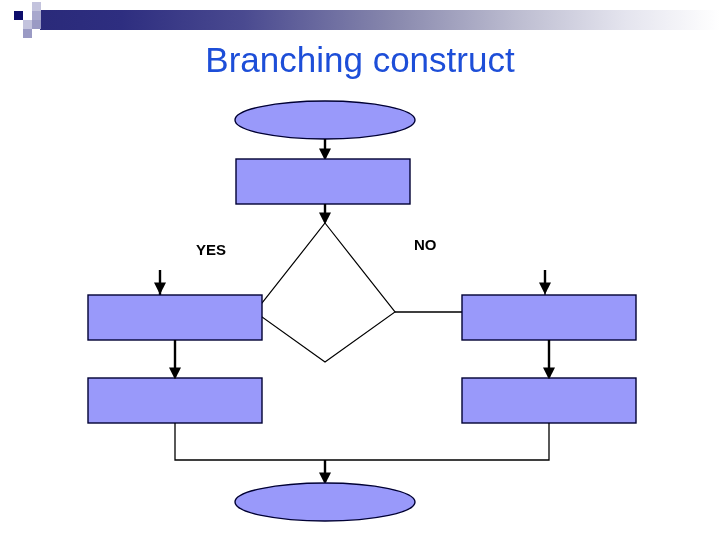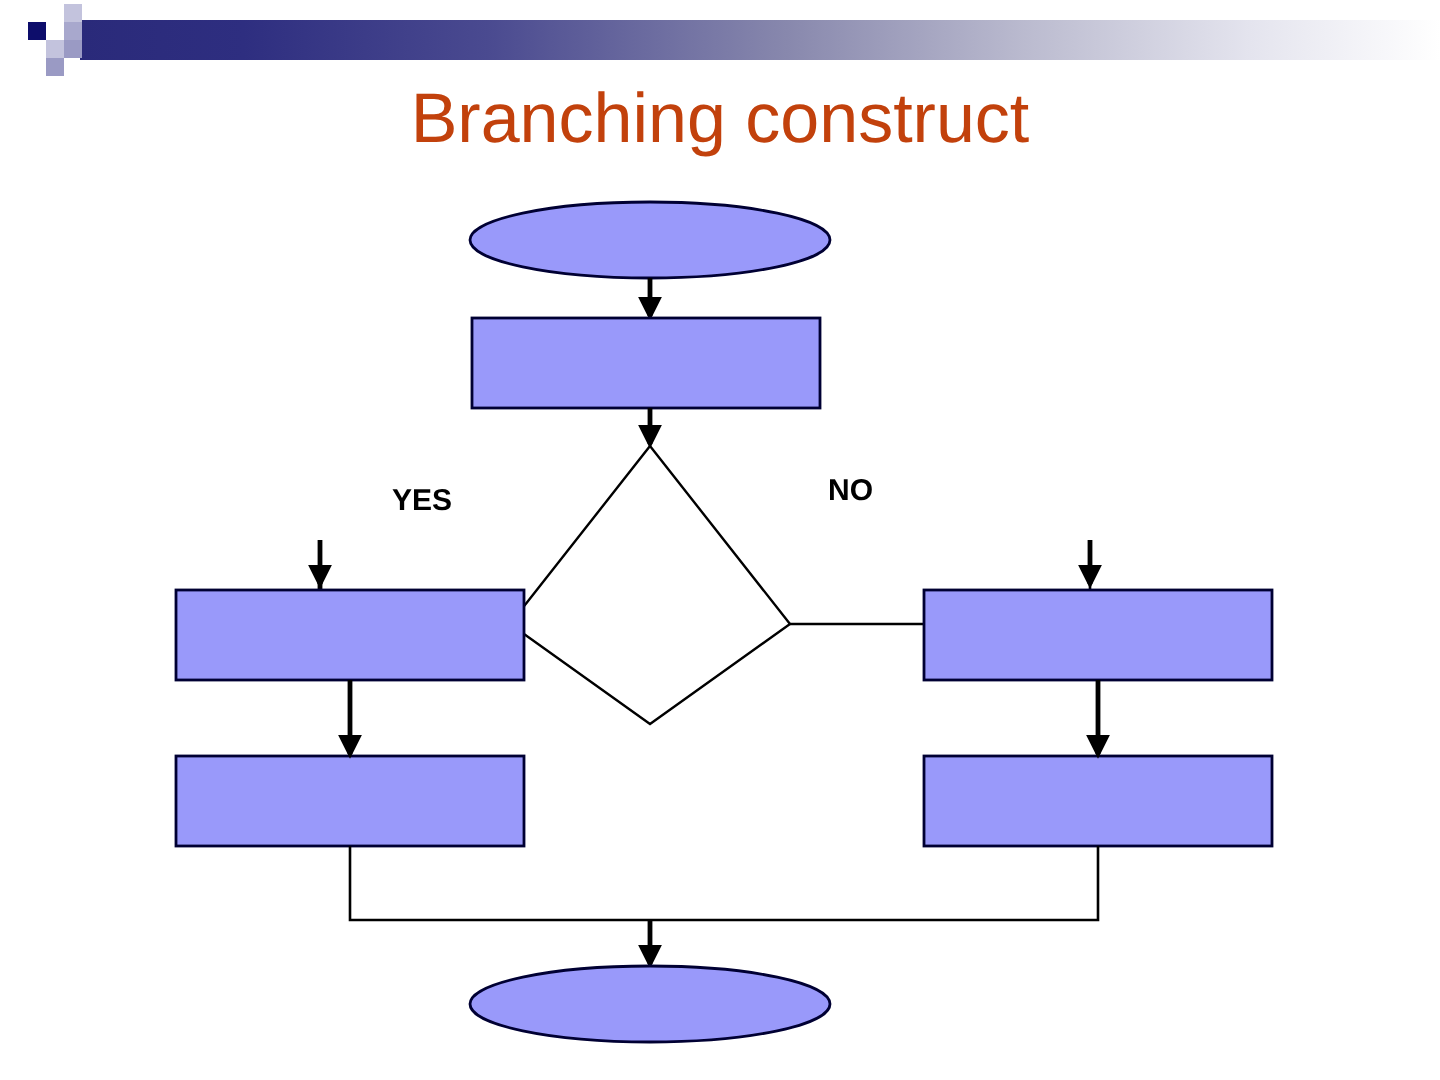--- a/index.html
+++ b/index.html
@@ -44,21 +44,21 @@
   }
 
   
   #page-title {
     position: absolute;
     left: 0;
     top: 40px;
     width: 720px;
     text-align: center;
     font-size: 35px;
-    color: #c2410c;
+    color: #1d4ed8;
     font-weight: normal;
     letter-spacing: 0px;
     white-space: nowrap;
   }
 
   
   #flowchart {
     position: absolute;
     left: 0;
     top: 90px;

